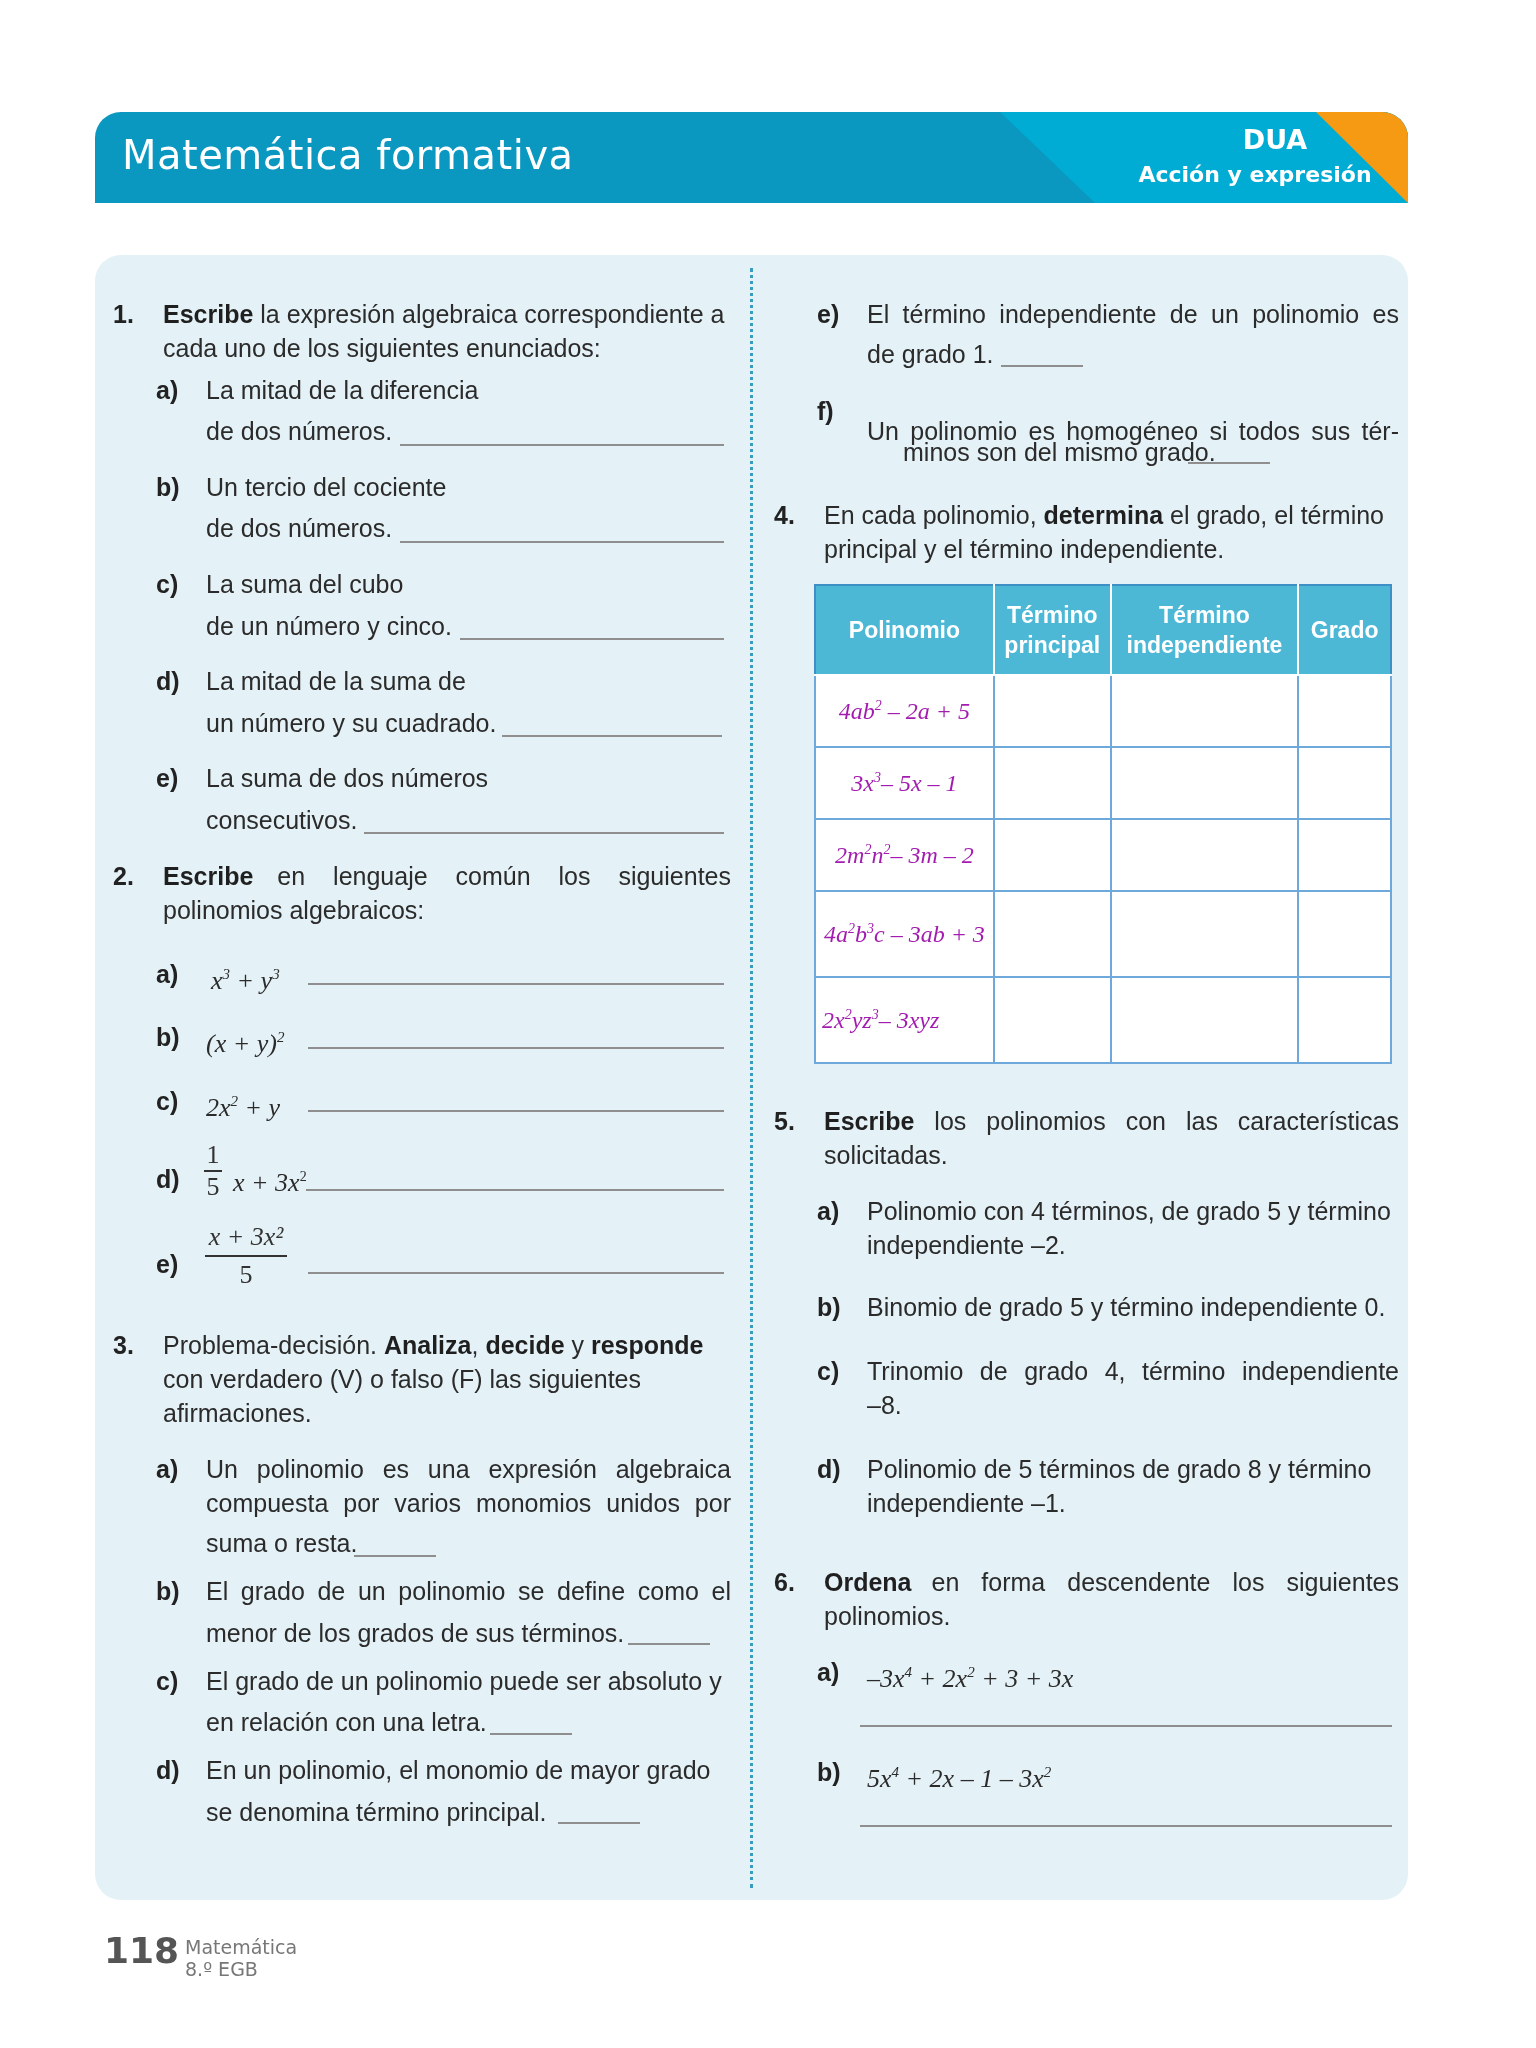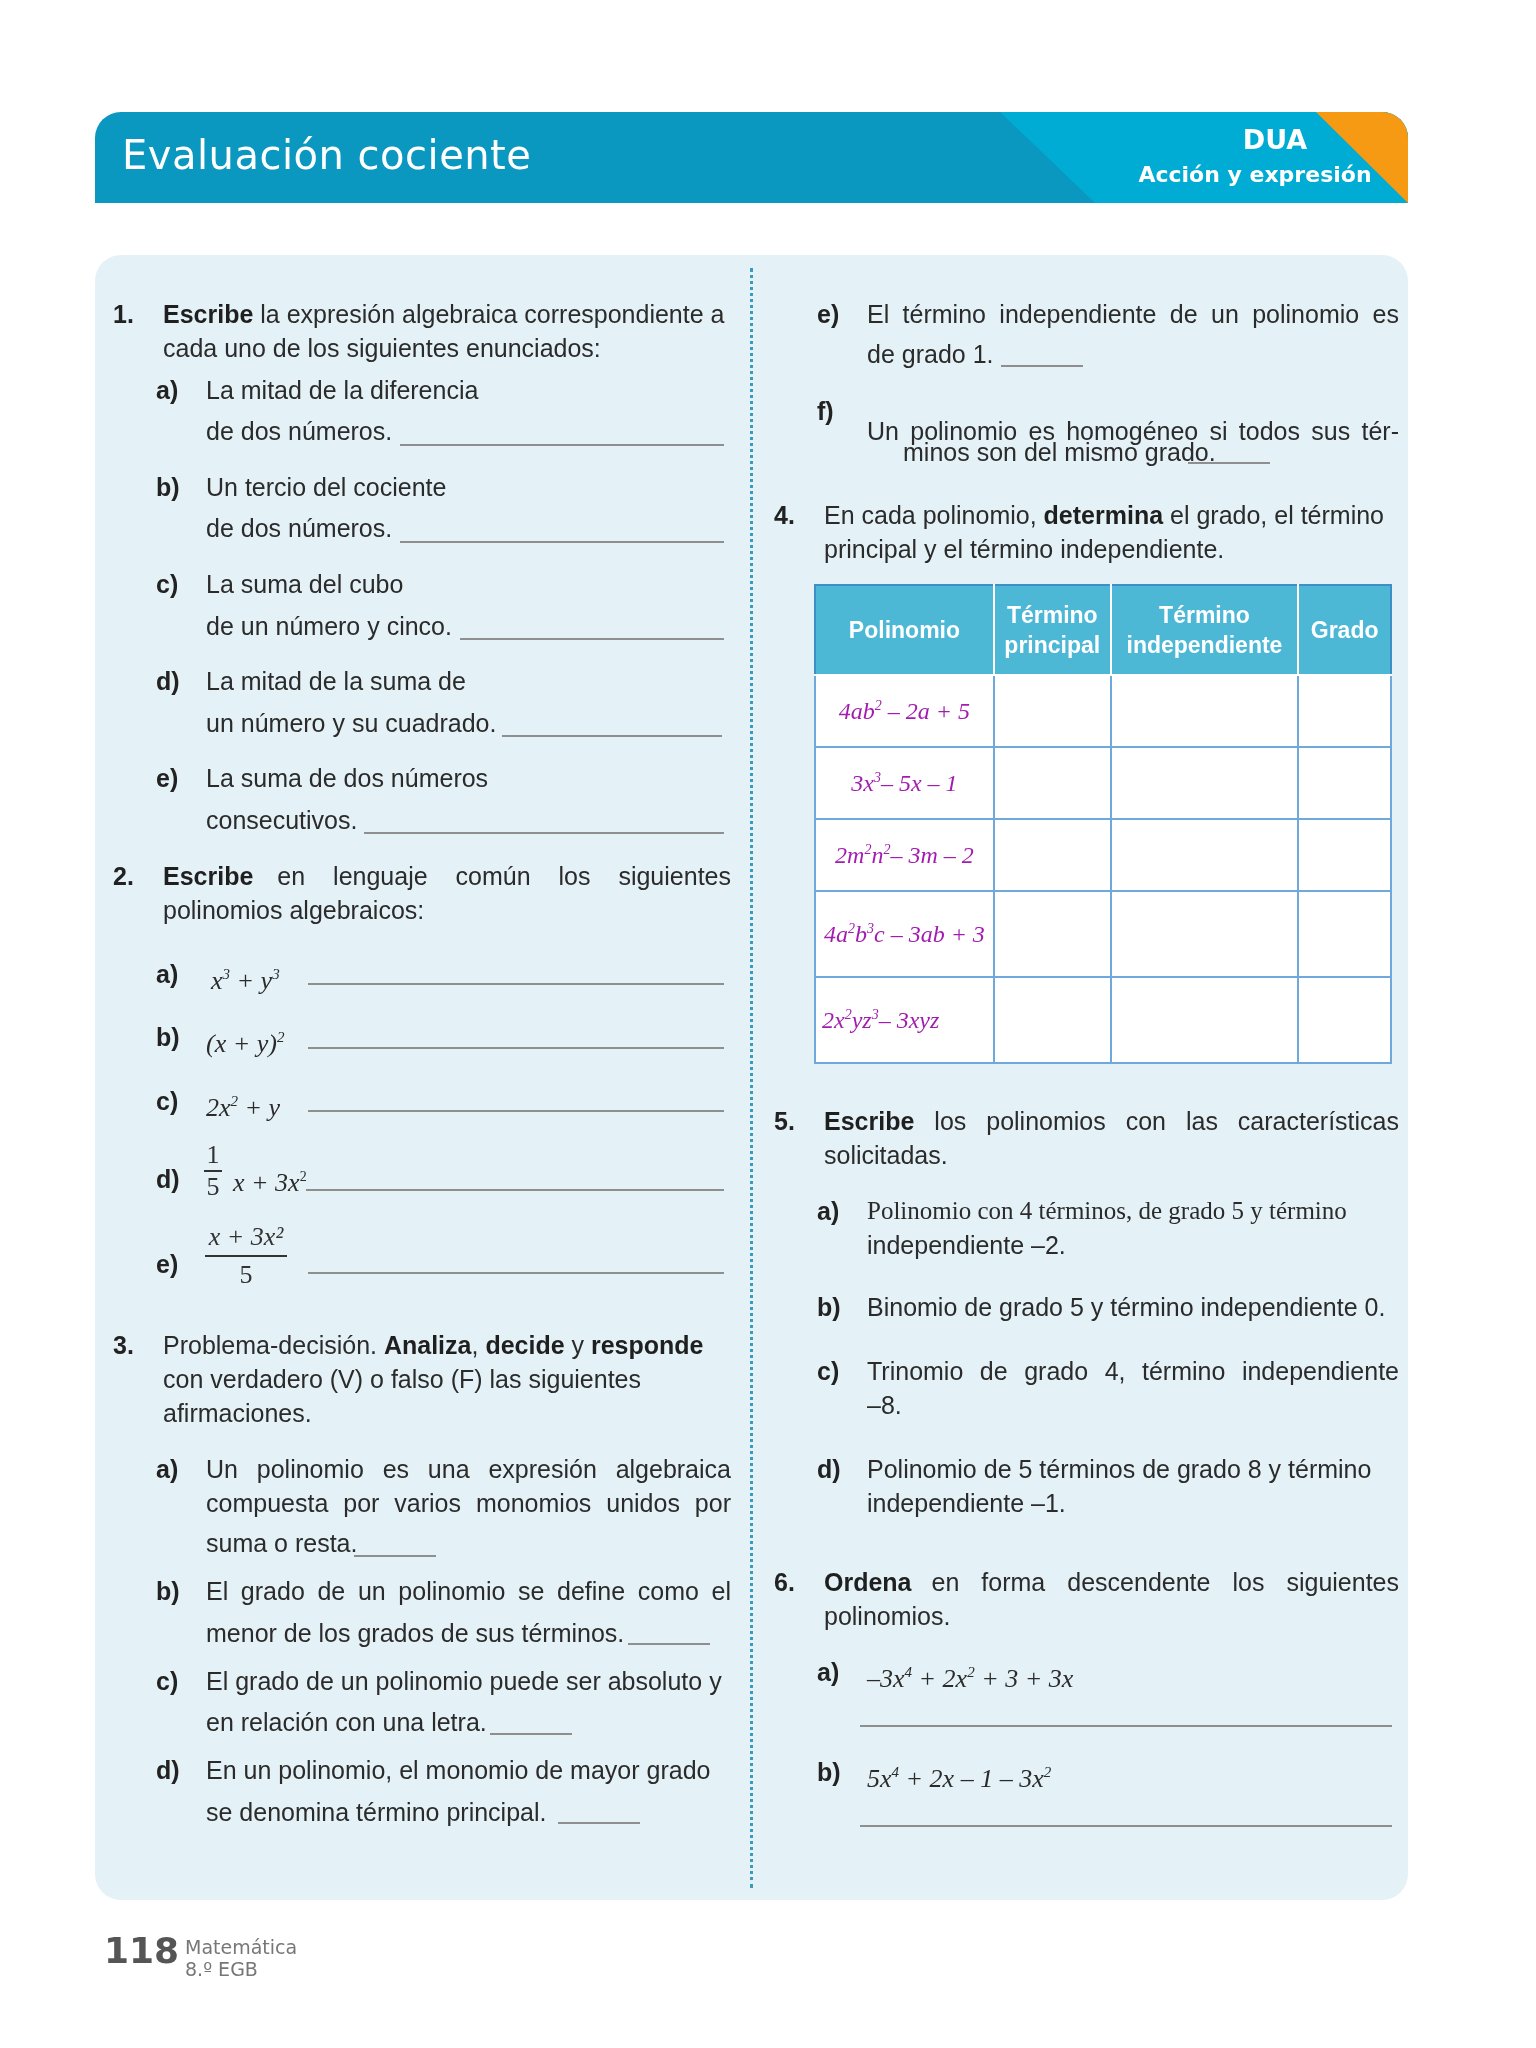--- a/index.html
+++ b/index.html
@@ -78,21 +78,21 @@
     font-family: "DejaVu Sans", sans-serif; font-weight: bold; font-size: 36px; color: #555;
   }
   .footer-sub {
     position: absolute; left: 185px; font-family: "DejaVu Sans", sans-serif; font-size: 19px; color: #777; line-height: 22px;
   }
 </style>
 </head>
 <body>
 
 <div class="banner">
-  <div class="banner-title">Evaluación cociente</div>
+  <div class="banner-title">Matemática formativa</div>
   <div class="banner-ribbon"></div>
   <div class="banner-corner"></div>
   <div class="dua-title">DUA</div>
   <div class="dua-sub">Acción y expresión</div>
 </div>
 
 <div class="panel"></div>
 <div class="divider"></div>
 
 <div>
@@ -261,21 +261,21 @@
 
 <div>
   <div class="num" style="left:774px; top:1104px;">5.</div>
   <div class="t" style="left:817px; top:1104px; width:575px; display:flex;">
     <span class="b">Escribe</span>
     <span style="flex:1; margin-left:20px; text-align:justify; text-align-last:justify;">los polinomios con las características</span>
   </div>
   <div class="t" style="left:817px; top:1138px;">solicitadas.</div>
 
   <div class="lbl" style="left:817px; top:1194px;">a)</div>
-  <div class="t" style="left:860px; top:1194px;font-family:Liberation Serif, serif;">Polinomio con 4 términos, de grado 5 y término</div>
+  <div class="t" style="left:860px; top:1194px;">Polinomio con 4 términos, de grado 5 y término</div>
   <div class="t" style="left:860px; top:1228px;">independiente –2.</div>
 
   <div class="lbl" style="left:817px; top:1290px;">b)</div>
   <div class="t" style="left:860px; top:1290px;">Binomio de grado 5 y término independiente 0.</div>
 
   <div class="lbl" style="left:817px; top:1354px;">c)</div>
   <div class="t just" style="left:860px; top:1354px; width:532px;">Trinomio de grado 4, término independiente</div>
   <div class="t" style="left:860px; top:1388px;">–8.</div>
 
   <div class="lbl" style="left:817px; top:1452px;">d)</div>

